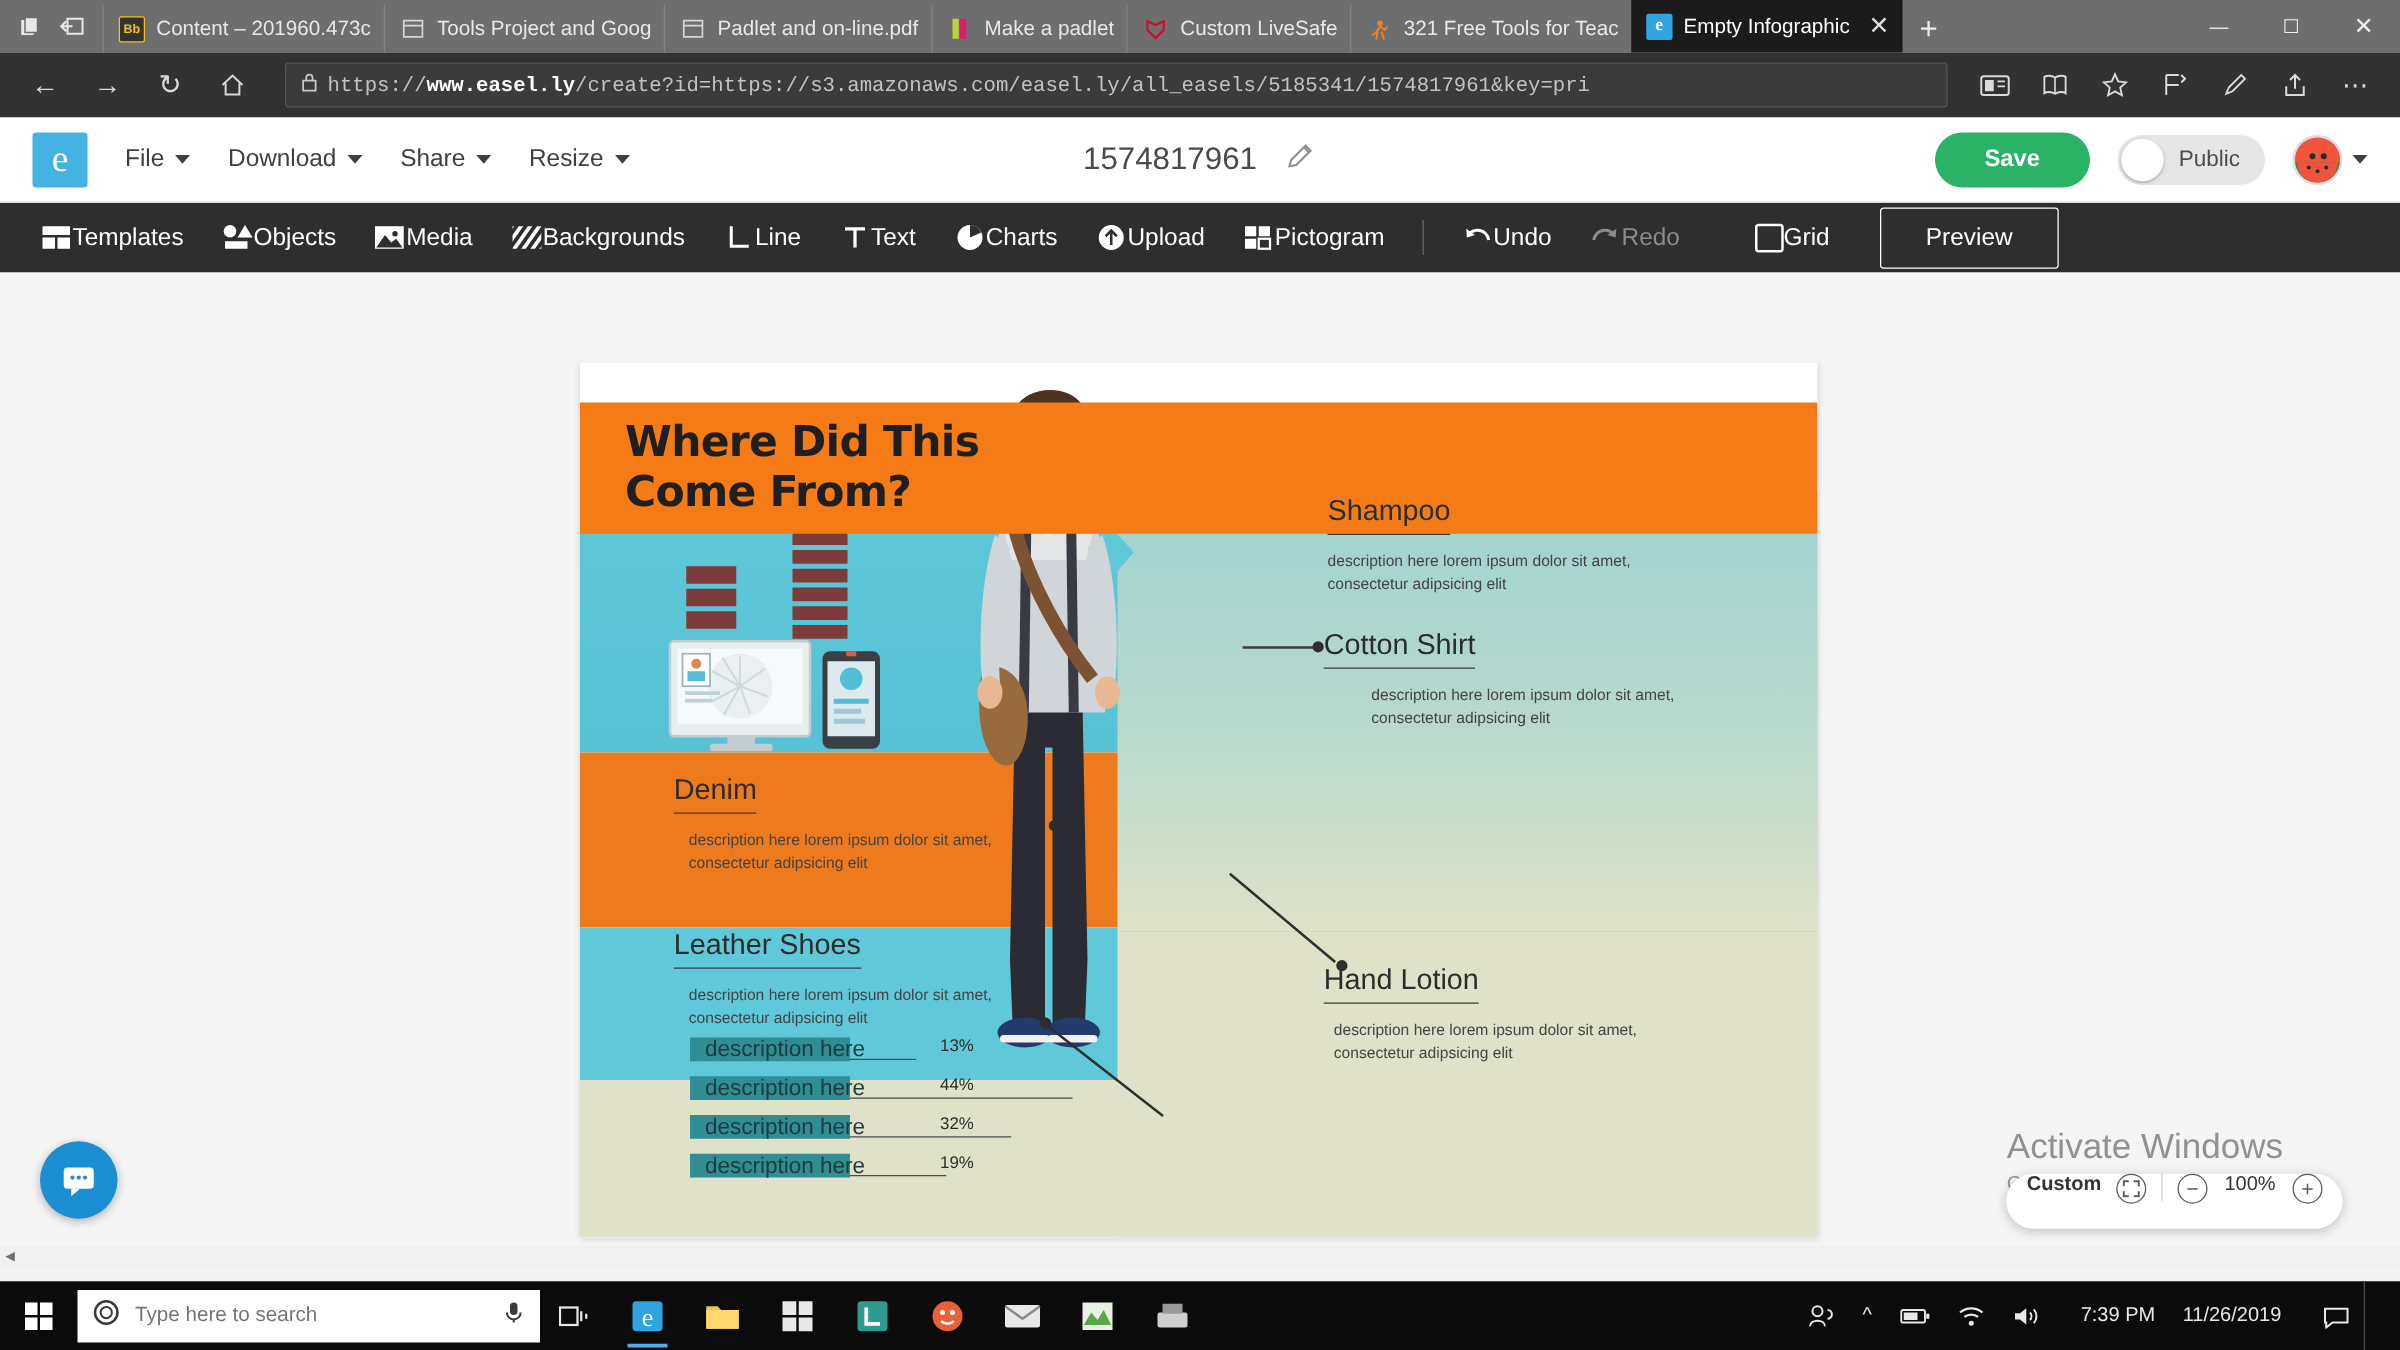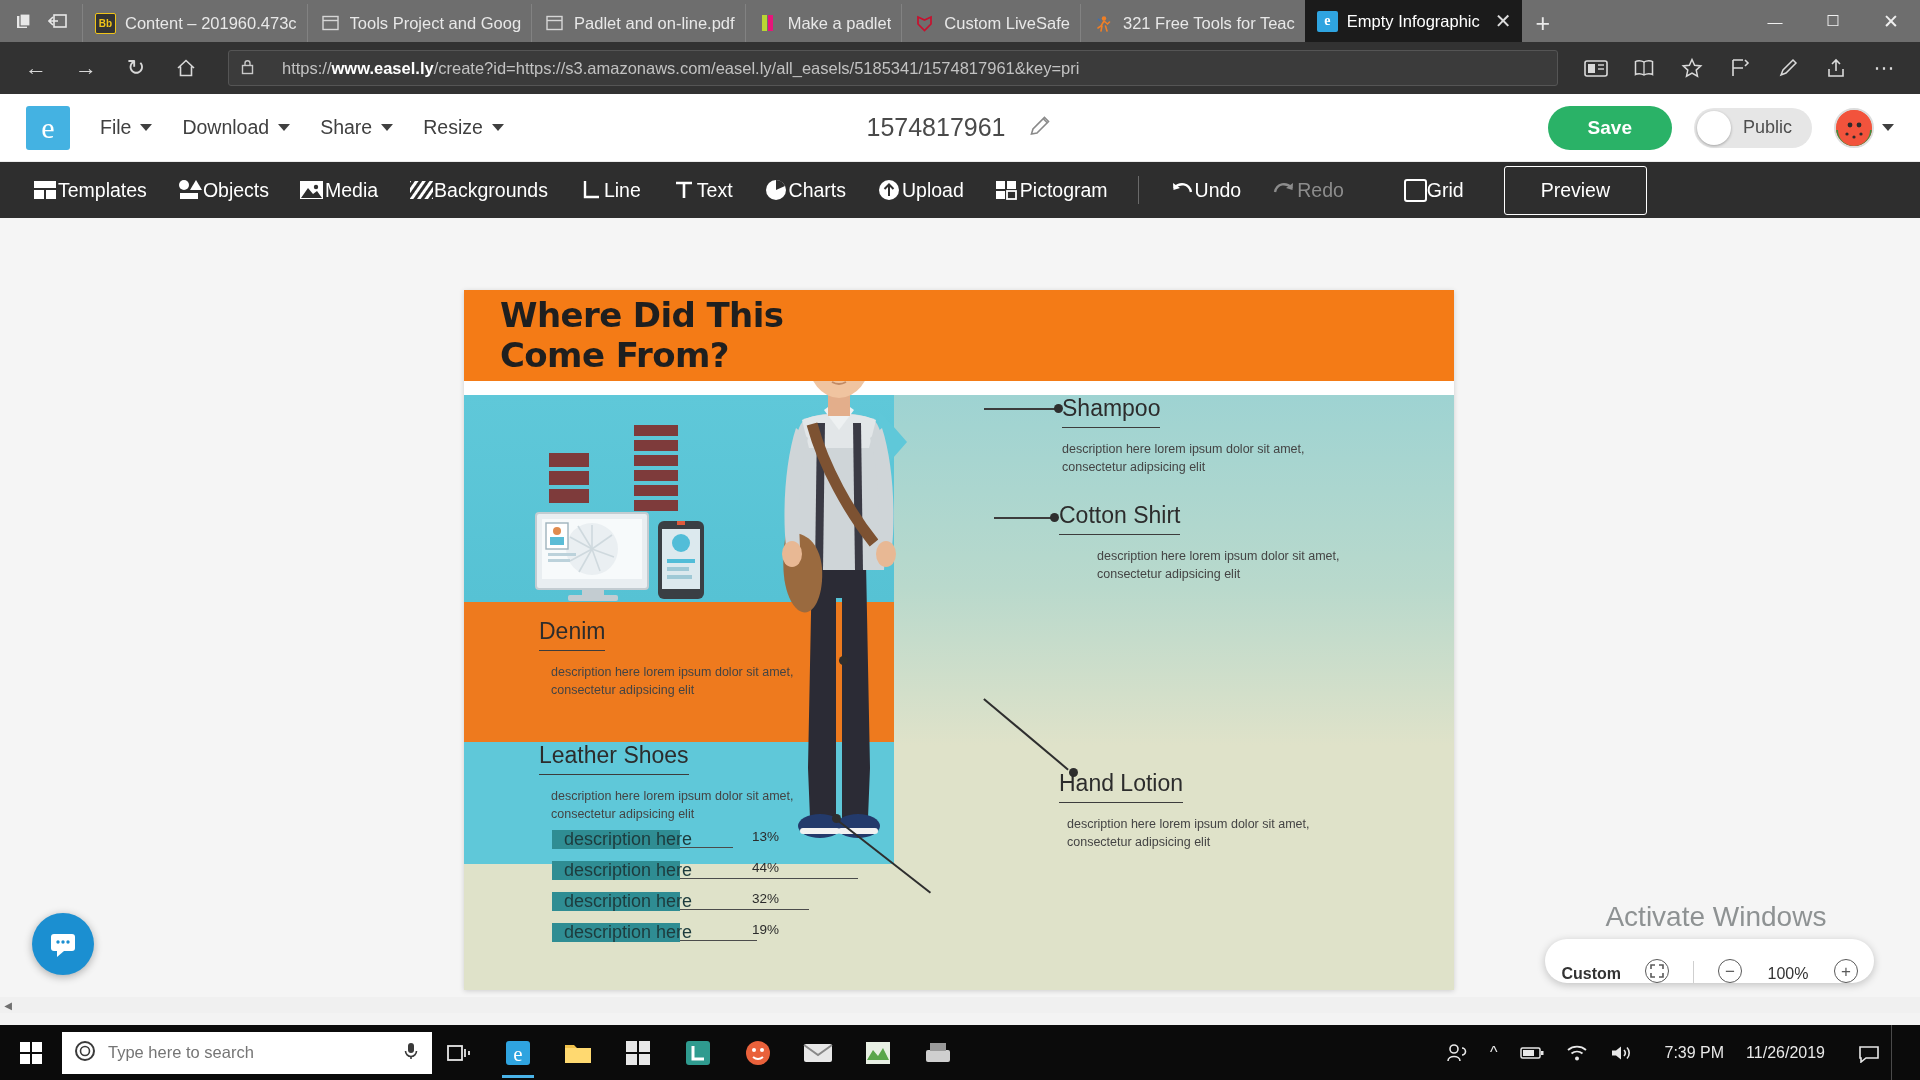--- a/index.html
+++ b/index.html
@@ -26,21 +26,21 @@
   .newtab { color:#e9e9e9; font-size:25px; padding:0 14px; height:38px; display:flex; align-items:center; }
   .win-ctrls { margin-left:auto; display:flex; height:42px; }
   .win-ctrls div { width:58px; height:42px; display:flex; align-items:center; justify-content:center;
                    color:#f0f0f0; font-size:15px; }
   .win-ctrls .cl { font-size:19px; }
 
   .navbar { height:52px; background:#323232; display:flex; align-items:center; padding:0 14px; gap:6px; }
   .navbtn { width:44px; height:44px; display:flex; align-items:center; justify-content:center;
             color:#d8d8d8; font-size:22px; }
   .urlbar { flex:1; height:36px; margin-left:14px; background:#3b3b3b; border:1px solid #555;
-            border-radius:3px; display:flex; align-items:center; padding:0 12px; gap:28px; }
+            border-radius:3px; display:flex; align-items:center; padding:0 12px; gap:8px;font-family:Liberation Mono, monospace; }
   .urlbar .lock { color:#c9c9c9; font-size:15px; }
   .urltext { color:#c2c2c2; font-size:16.5px; white-space:nowrap; overflow:hidden; }
   .urltext b { color:#fff; font-weight:bold; }
   .navright { display:flex; align-items:center; gap:4px; margin-left:10px; }
   .navright div { width:44px; height:44px; display:flex; align-items:center; justify-content:center;
                   color:#dadada; font-size:21px; }
 
   
   .app-header { height:68px; background:#fff; display:flex; align-items:center; padding:0 26px;
                 border-bottom:1px solid #ececec; position:relative; }
@@ -74,21 +74,21 @@
   .tbsep { width:1px; height:28px; background:#6a6a6a; }
   .grid-box { width:23px; height:23px; border:2px solid #fff; border-radius:3px; }
   .preview-btn { border:1.6px solid #fff; color:#fff; font-size:19.5px; padding:12px 36px;
                  border-radius:3px; margin-left:10px; }
 
   
   .canvas-area { height:795px; background:#f5f5f5; position:relative; overflow:hidden; }
   .infographic { position:absolute; left:464px; top:72px; width:990px; height:700px;
                  background:#fff; box-shadow:0 1px 5px rgba(0,0,0,.16); overflow:hidden; }
 
-  .ig-header { height:91px; background:#f47b16; display:flex; align-items:center; padding:0 36px; }
+  .ig-header { height:105px; background:#f47b16; display:flex; align-items:center; padding:0 36px;margin-top:32px; }
   .ig-title { font-size:34px; font-weight:bold; color:#1f1f1f; line-height:1.16;
               font-family:"DejaVu Sans", sans-serif; letter-spacing:-.6px; }
   .ig-sub { margin-left:70px; font-size:16px; color:#3a2a10; text-align:center; line-height:1.35;
             max-width:360px; }
 
   .band { position:absolute; left:0; width:100%; }
   .band-teal   { top:105px; height:207px; background:linear-gradient(180deg,#5fc8d9 0%,#56c2d4 100%); }
   .band-orange { top:312px; height:140px; background:#ee7a1e; }
   .band-teal2  { top:452px; height:122px; background:#5fc8d9; }
   .band-cream  { top:574px; height:126px; background:#dfe2c9; }
@@ -113,22 +113,22 @@
                padding-left:12px; }
   .pbar-fill span { font-size:18px; color:#1d3b3d; white-space:nowrap; }
   .pbar-pct { position:absolute; font-size:13.5px; color:#2b2b2b; }
   .pbar-line { position:absolute; height:1px; background:#4b4b4b; top:19px; left:0; }
 
   
   .person { position:absolute; left:300px; top:8px; width:150px; height:560px; }
 
   
   .zoomctl { position:absolute; right:46px; bottom:30px; background:#fff; border-radius:26px;
-             box-shadow:0 2px 9px rgba(0,0,0,.22); height:44px; display:flex; align-items:flex-end;
-             padding:0 16px; gap:24px; }
+             box-shadow:0 2px 9px rgba(0,0,0,.22); height:44px; display:flex; align-items:flex-start;
+             padding:0 16px; gap:12px; }
   .zoomctl .cust { font-size:16px; color:#333; font-weight:bold; }
   .zc-ic { width:24px; height:24px; border:1.8px solid #5a5a5a; border-radius:50%;
            display:flex; align-items:center; justify-content:center; font-size:17px; color:#5a5a5a;
            line-height:1; }
   .zsep { width:1px; height:22px; background:#cfcfcf; }
   .zpct { font-size:16px; color:#333; min-width:44px; text-align:center; }
 
   .activate { position:absolute; right:62px; bottom:56px; text-align:left; color:#8e9293; pointer-events:none; }
   .activate .a1 { font-size:28px; }
   .activate .a2 { font-size:16px; margin-top:6px; }

